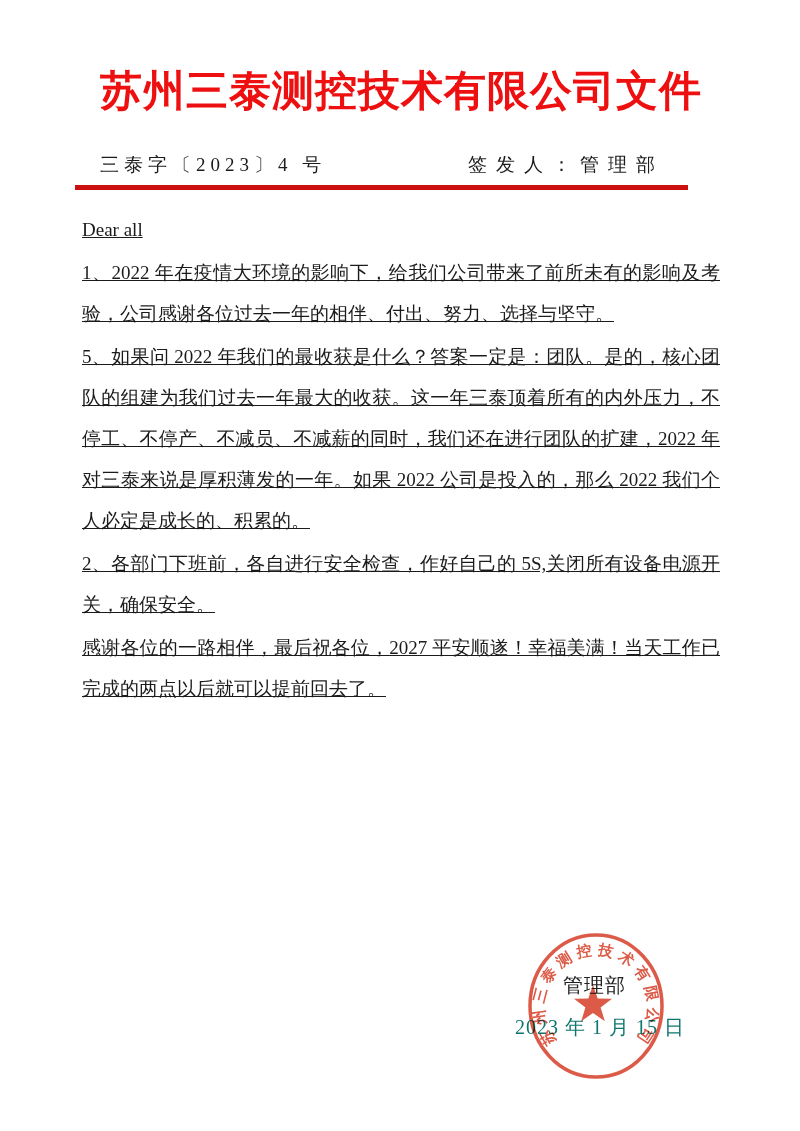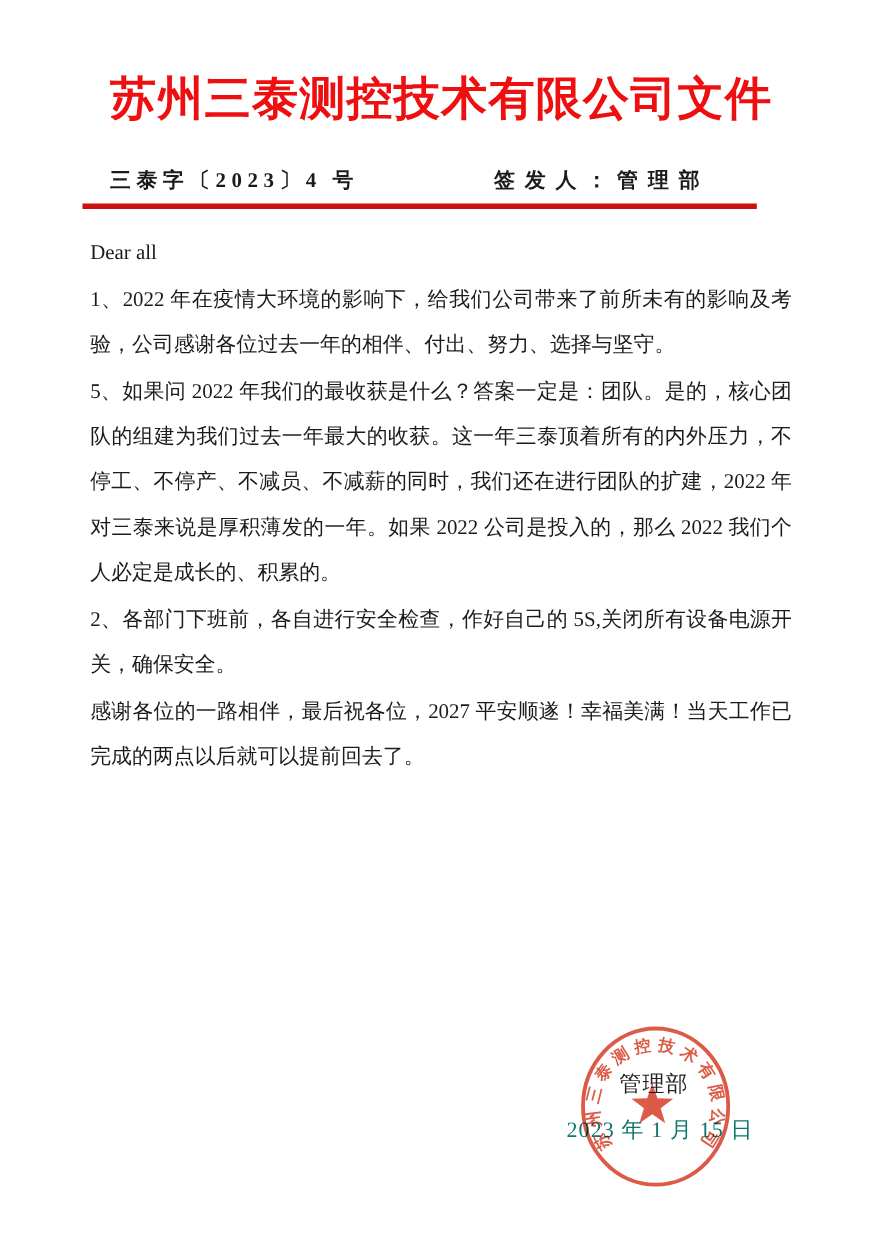--- a/index.html
+++ b/index.html
@@ -27,47 +27,47 @@
     line-height: 1.2;
     white-space: nowrap;
   }
   .header-row {
     margin-top: 36px;
     display: flex;
     justify-content: space-between;
     align-items: flex-end;
     font-size: 19px;
     line-height: 26px;
-    font-weight: bold;
   }
   .doc-number {
     margin-left: 18px;
     letter-spacing: 5px;
   }
   .issuer {
-    margin-right: 75px;
+    margin-right: 56px;
     letter-spacing: 9px;
   }
   .red-rule {
     margin-top: 7px;
     margin-left: -7px;
     width: 613px;
     height: 5px;
     background: #cc0f0f;
     border: none;
   }
   .body-text {
     margin-top: 19px;
     font-size: 19px;
     line-height: 41px;
     text-align: justify;
     text-justify: inter-ideograph;
   }
   .body-text p {
     margin: 0 0 2px 0;
+    text-decoration: underline;
   }
   
   .footer-dept {
     position: absolute;
     left: 563px;
     top: 972px;
     font-size: 20px;
     letter-spacing: 1px;
     color: #222222;
     z-index: 2;

